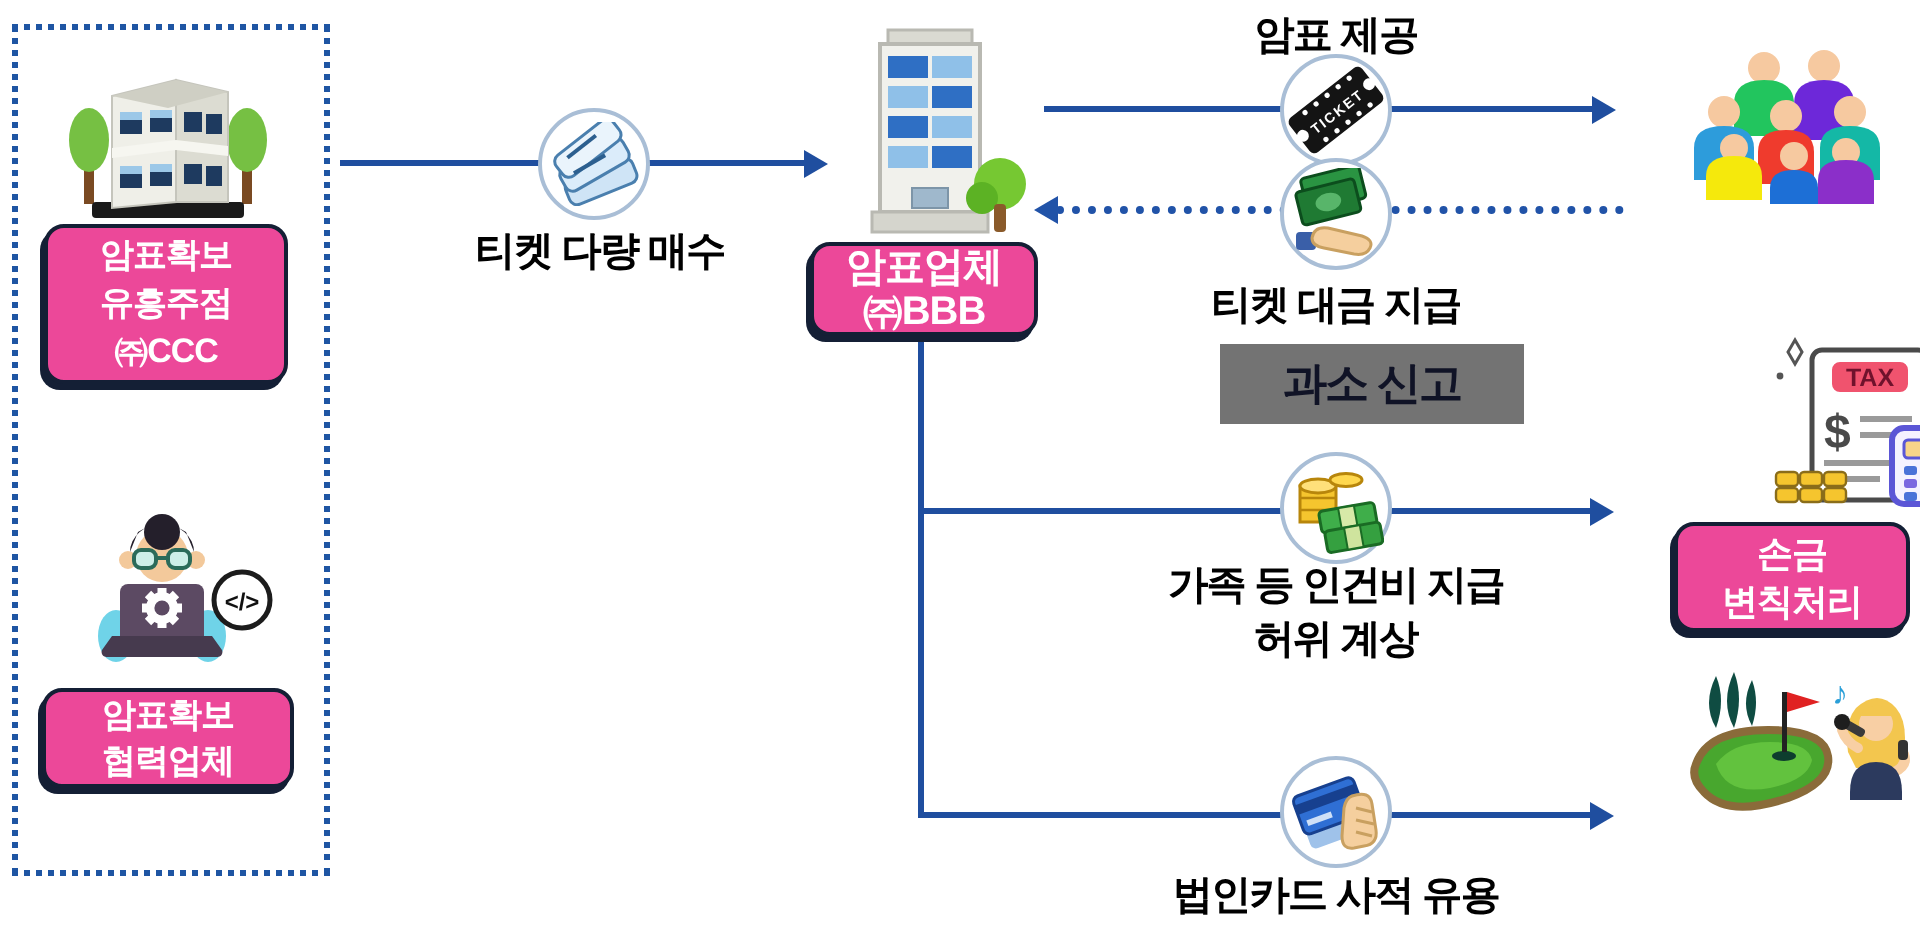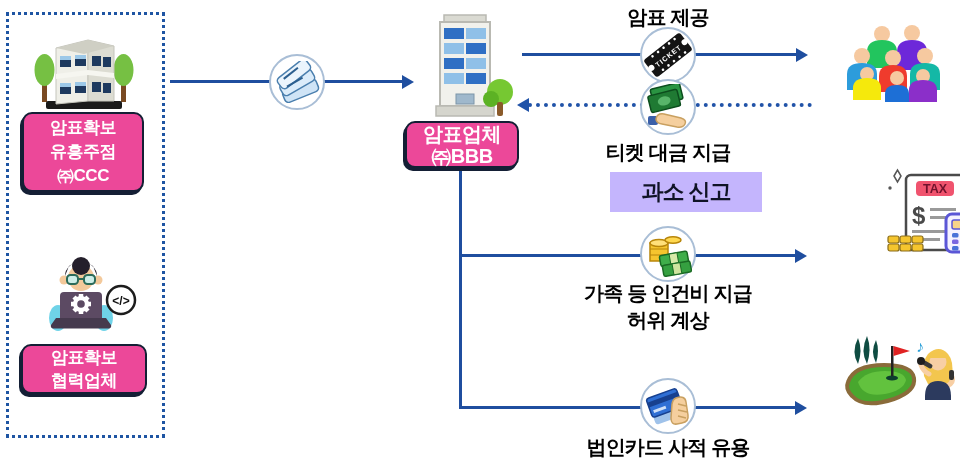--- a/index.html
+++ b/index.html
@@ -48,21 +48,21 @@
 
   
   .caption{position:absolute;font-weight:700;color:#000;text-align:center;
            letter-spacing:-0.8px;z-index:5;}
   .c-buy{left:190px;top:112px;width:220px;font-size:20px;}
   .c-provide{left:568px;top:4px;width:200px;font-size:20px;}
   .c-payment{left:568px;top:139px;width:200px;font-size:20px;}
   .c-labor{left:543px;top:280px;width:250px;font-size:20px;line-height:27px;}
   .c-card{left:568px;top:434px;width:200px;font-size:20px;}
 
-  .highlight{position:absolute;left:610px;top:172px;width:152px;height:40px;background:#c4b5fd;
+  .highlight{position:absolute;left:610px;top:172px;width:152px;height:40px;background:#737373;
              color:#101326;font-weight:700;font-size:22px;display:flex;align-items:center;
              justify-content:center;letter-spacing:-1px;z-index:5;}
 
   
   .icon{position:absolute;z-index:5;}
   .i-office{left:28px;top:22px;width:112px;height:94px;}
   .i-coder{left:36px;top:256px;width:104px;height:86px;}
   .i-tower{left:416px;top:12px;width:100px;height:108px;}
   .i-crowd{left:845px;top:20px;width:100px;height:84px;}
   .i-tax{left:884px;top:168px;width:108px;height:94px;}
@@ -222,20 +222,21 @@
       <g transform="rotate(-20 19 18)">
         <rect x="3" y="9" width="32" height="20" rx="3" fill="#2f6fd4" stroke="#17408f" stroke-width="1.5"></rect>
         <rect x="3" y="13" width="32" height="5" fill="#17408f"></rect>
         <rect x="6" y="22" width="13" height="3" fill="#cfe0f7"></rect>
       </g>
       <path d="M31 14 q9 -3 10 4 l2 13 q1 7 -6 8 l-5 1 q-6 1 -6 -6 l1 -14 q1 -5 4 -6z" fill="#f5cf9e" stroke="#c9a060" stroke-width="1.5"></path>
       <path d="M33 20 l8 2 M33 26 l9 2 M33 32 l8 2" stroke="#c9a060" stroke-width="1.5" fill="none"></path>
     </svg>
   </div>
 
+  <div class="caption c-buy">티켓 다량 매수</div>
   <div class="caption c-provide">암표 제공</div>
   <div class="caption c-payment">티켓 대금 지급</div>
   <div class="highlight">과소 신고</div>
   <div class="caption c-card">법인카드 사적 유용</div>
   <div class="caption c-labor">
     <div>가족 등 인건비 지급</div>
     <div>허위 계상</div>
   </div>
 
   <div class="icon i-tower">
@@ -317,20 +318,24 @@
           <rect x="86" y="65" width="6.5" height="4.5" rx="1.5" fill="#4a72d8"></rect>
         <rect x="68" y="71.5" width="6.5" height="4.5" rx="1.5" fill="#7b68e0"></rect>
           <rect x="77" y="71.5" width="6.5" height="4.5" rx="1.5" fill="#4a72d8"></rect>
           <rect x="86" y="71.5" width="6.5" height="4.5" rx="1.5" fill="#7b68e0"></rect>
         <rect x="68" y="78" width="6.5" height="4.5" rx="1.5" fill="#4a72d8"></rect>
           <rect x="77" y="78" width="6.5" height="4.5" rx="1.5" fill="#7b68e0"></rect>
         <rect x="95" y="65" width="6" height="17.5" rx="2" fill="#e0477e"></rect>
       </g>
     </svg>
   </div>
+  <div class="plate plate-tax">
+    <span>손금</span>
+    <span>변칙처리</span>
+  </div>
 
   <div class="icon i-golf">
     <svg width="124" height="84" viewBox="0 0 124 84">
       <g fill="#0f4c42">
         <path d="M24 4 q5 12 0 26 q-7 -12 0 -26z"></path>
         <path d="M33 2 q5 13 0 28 q-7 -13 0 -28z"></path>
         <path d="M42 6 q4 11 0 23 q-6 -11 0 -23z"></path>
       </g>
       <g>
         <path d="M14 48 q6 -17 36 -17 q28 0 30 13 q2 13 -20 21 q-30 10 -42 -3 q-7 -7 -4 -14z" fill="#48a72e" stroke="#8a6b3a" stroke-width="4"></path>

